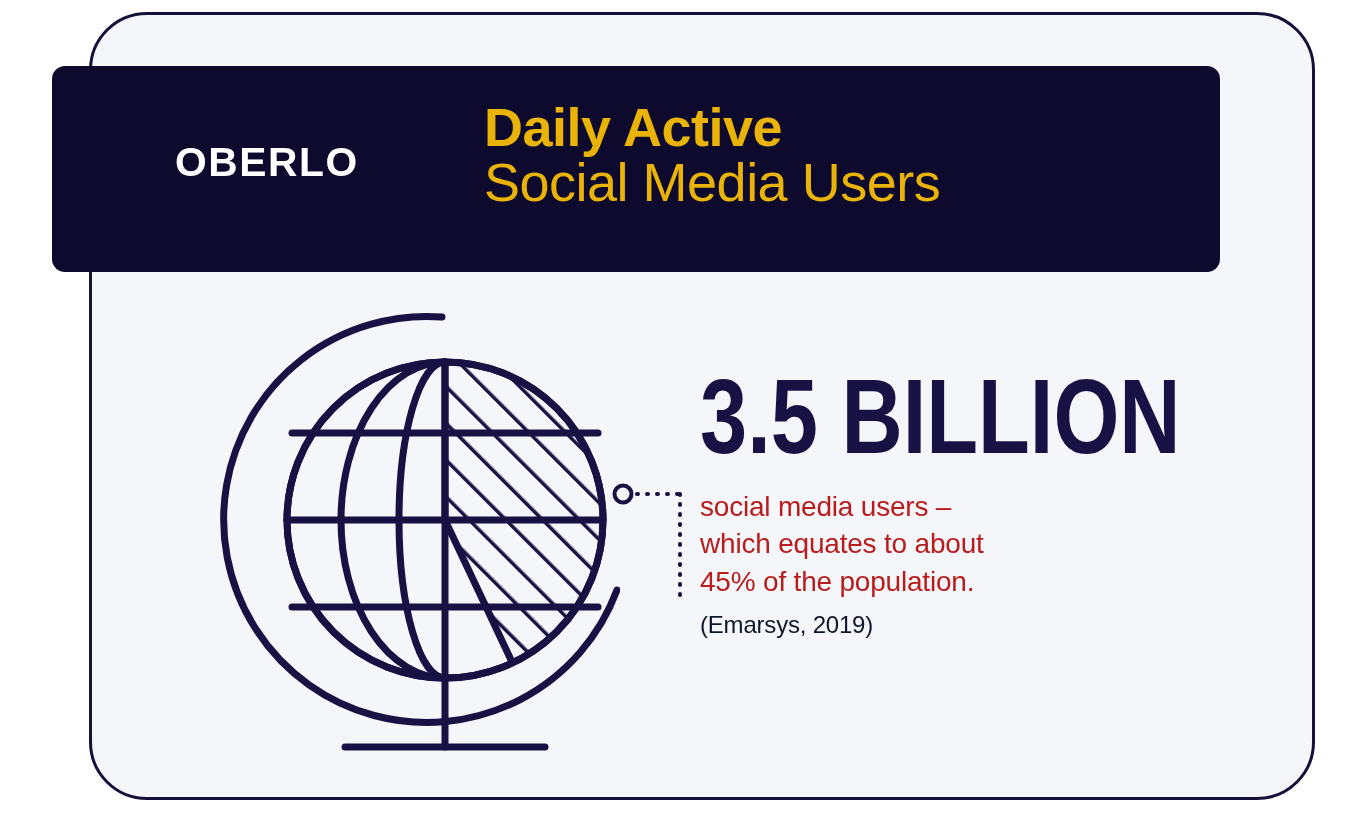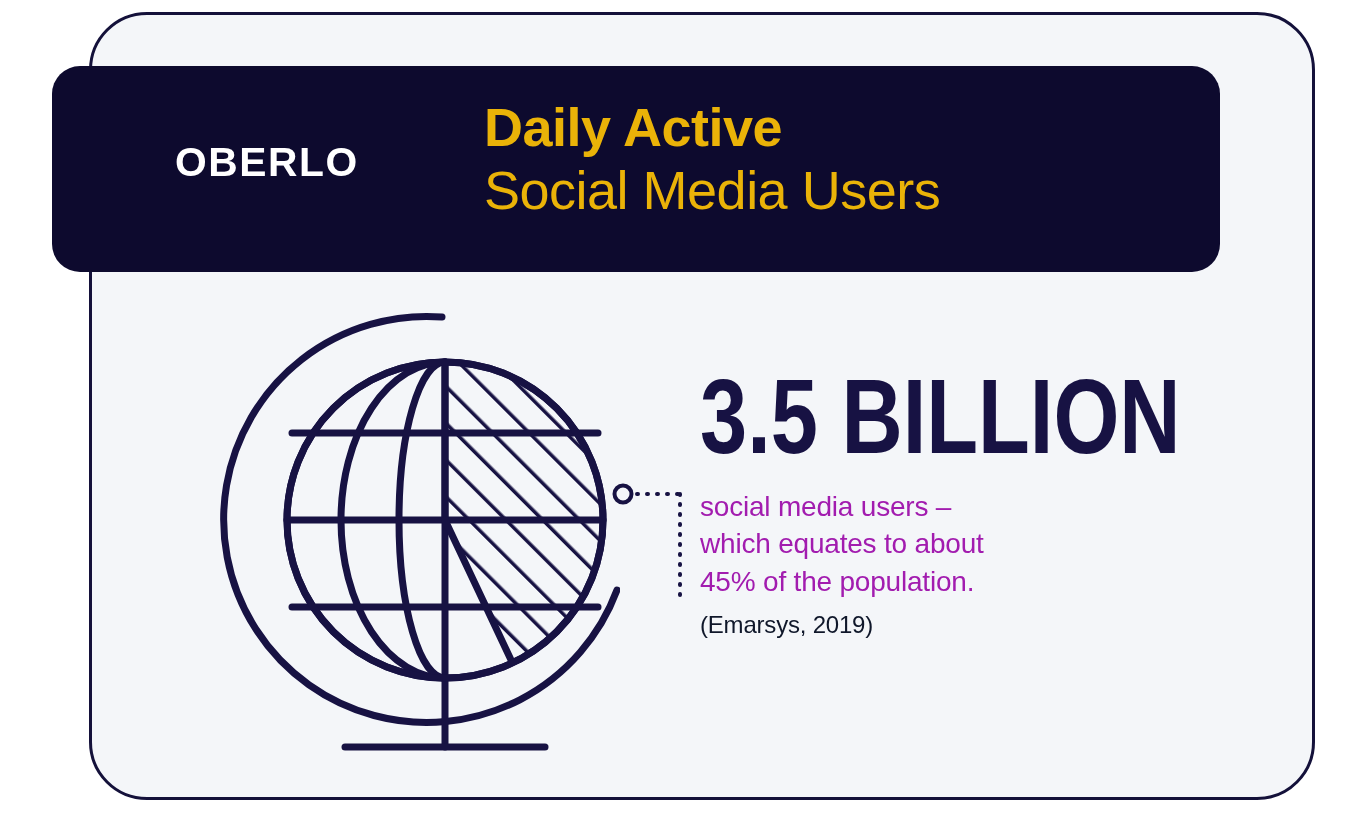--- a/index.html
+++ b/index.html
@@ -37,21 +37,21 @@
   }
 
   
   .header-bar {
     position: absolute;
     left: 52px;
     top: 66px;
     width: 1168px;
     height: 206px;
     background: #0d0a2e;
-    border-radius: 28px;
+    border-radius: 13px;
     z-index: 5;
   }
 
   .brand-logo {
     position: absolute;
     left: 123px;
     top: 76px;
     color: #ffffff;
     font-family: "Liberation Sans", sans-serif;
     font-weight: bold;
@@ -75,21 +75,21 @@
     font-size: 54px;
     font-weight: bold;
     letter-spacing: -0.5px;
     display: block;
   }
   .title-line2 {
     font-size: 54px;
     font-weight: normal;
     letter-spacing: -0.5px;
     display: block;
-    margin-top: 8px;
+    margin-top: 0;
   }
 
   
   .globe-wrap {
     position: absolute;
     left: 200px;
     top: 290px;
     width: 420px;
     height: 480px;
   }
@@ -119,21 +119,21 @@
     line-height: 0.92;
     letter-spacing: 0px;
     white-space: nowrap;
     transform: scaleX(0.80);
     transform-origin: left top;
     margin: 0;
   }
 
   .stat-desc {
     margin-top: 22px;
-    color: #a21caf;
+    color: #b91c1c;
     font-size: 28px;
     line-height: 1.35;
     letter-spacing: -0.2px;
   }
   .stat-desc b {
     font-weight: normal;
   }
 
   .stat-source {
     margin-top: 10px;

